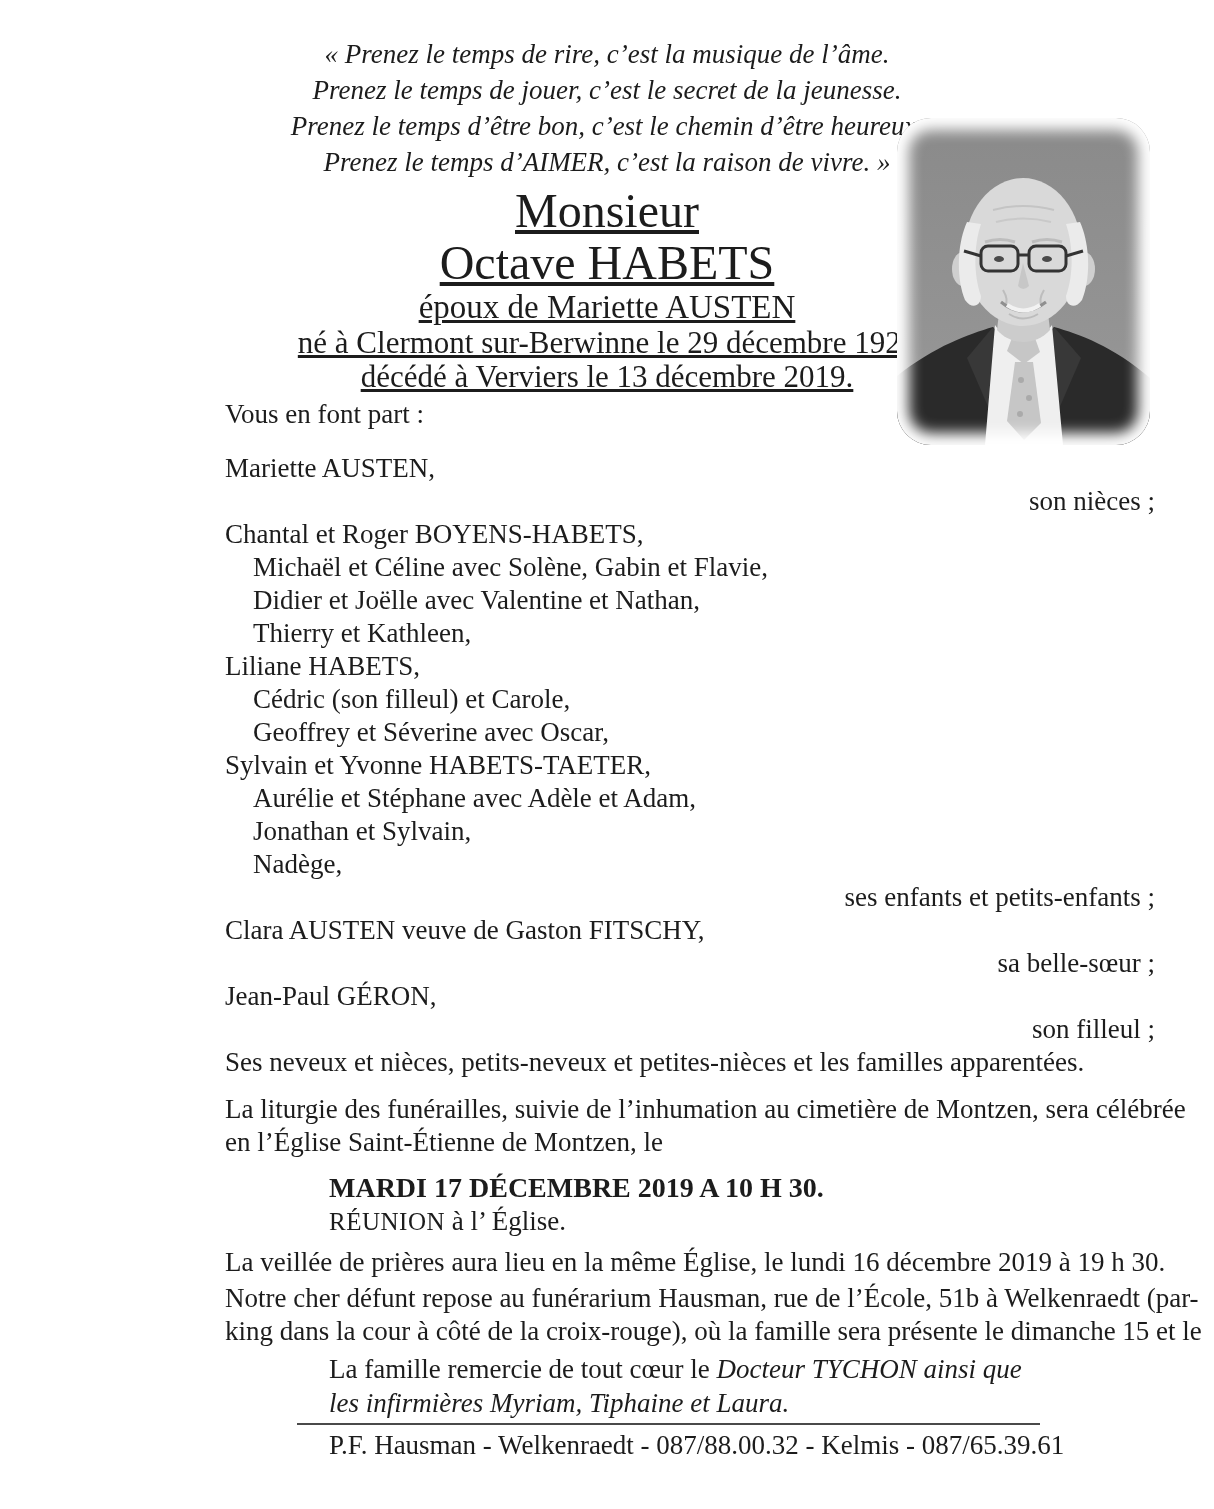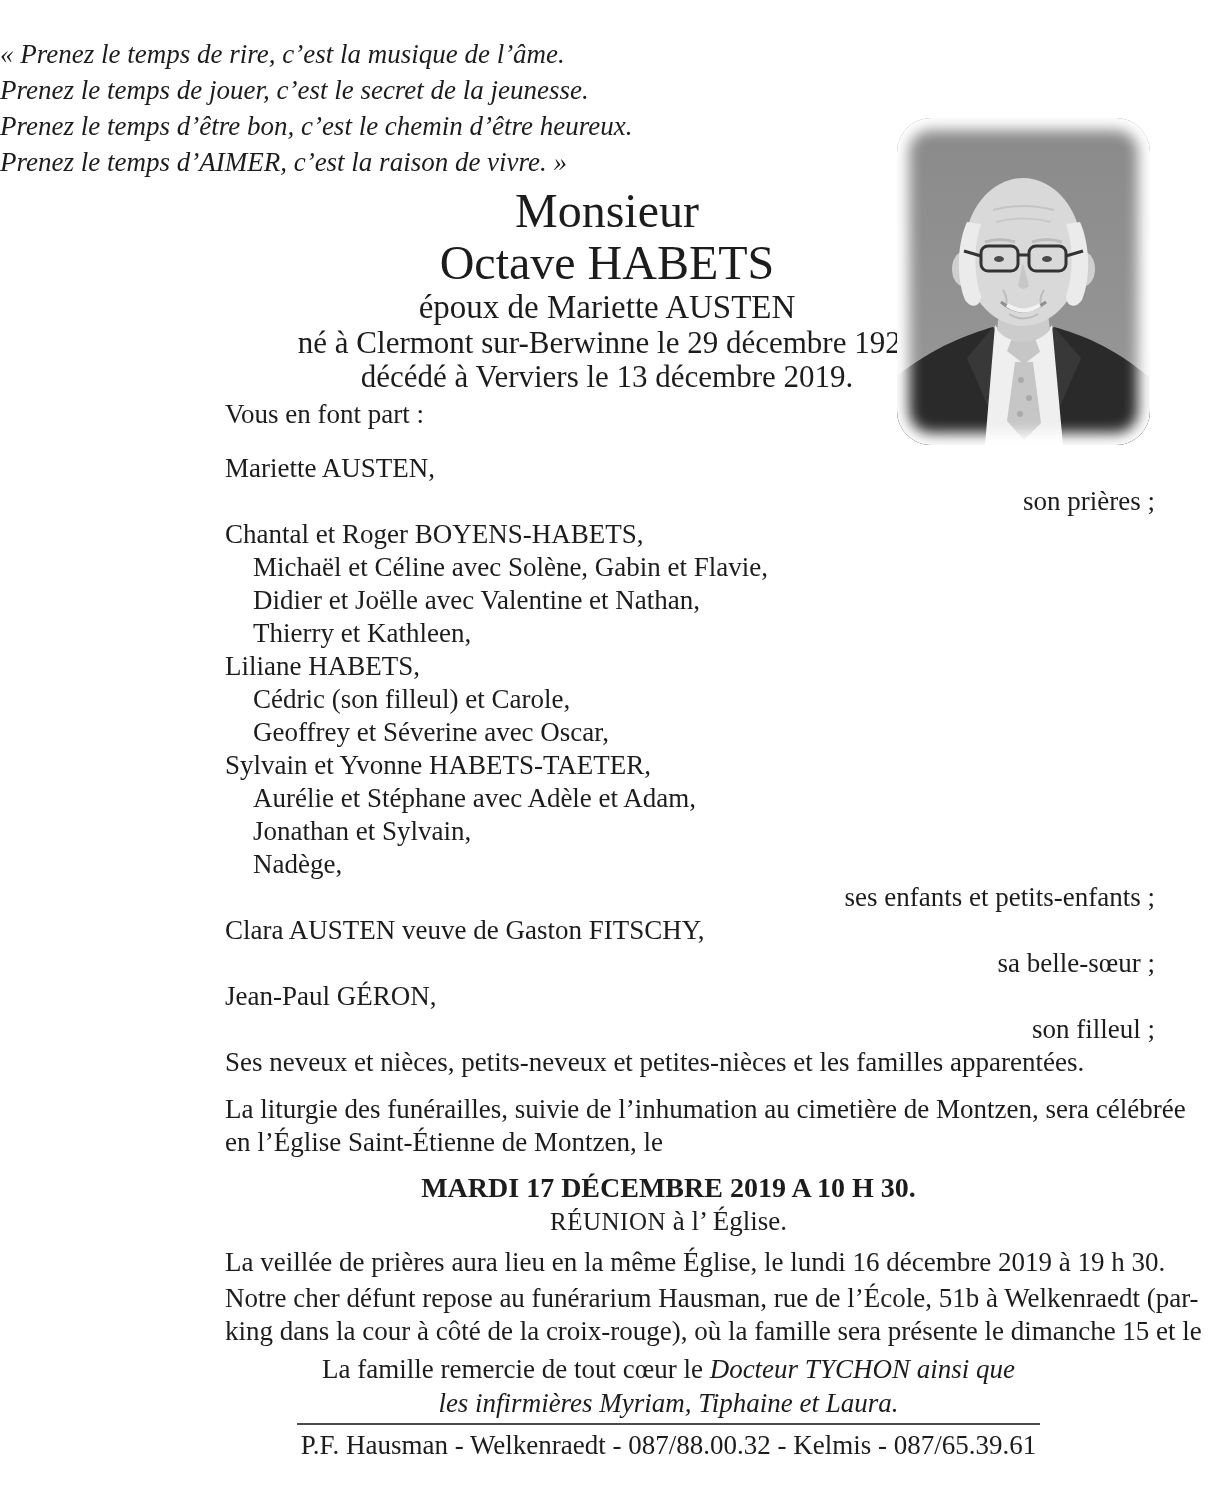--- a/index.html
+++ b/index.html
@@ -9,26 +9,26 @@
     background:#ffffff;
     overflow:hidden;
     font-family:"Liberation Serif","DejaVu Serif",serif;
     color:#1c1c1c;
     margin:0 auto;
   }
   .nowrap{white-space:nowrap;}
   
   .quote{
     position:absolute;top:36px;left:0;width:1214px;
-    text-align:left;font-style:italic;
+    text-align:center;font-style:italic;
     font-size:27px;line-height:36px;
   }
   
   .header-block{
-    position:absolute;top:184px;left:0;width:1214px;text-align:center;
+    position:absolute;top:184px;left:0;width:1214px;text-align:center;text-decoration:underline;
   }
   .h-title{font-size:48px;line-height:54px;}
   .h-name{font-size:48px;line-height:50px;}
   .h-spouse{font-size:33px;line-height:38px;}
   .h-birth,.h-death{font-size:31px;line-height:34px;}
   
   .photo-wrap{
     position:absolute;left:897px;top:118px;width:253px;height:327px;
     border-radius:34px;overflow:hidden;
   }
@@ -42,21 +42,21 @@
   
   .body-col{
     position:absolute;left:225px;top:398px;width:930px;
     font-size:27px;line-height:33px;
   }
   .line{white-space:nowrap;}
   .indent{padding-left:28px;}
   .relation{text-align:right;white-space:nowrap;}
   .intro{margin-bottom:21px;}
   .para-liturgy{margin-top:14px;}
-  .centered-block{margin-left:72px;width:743px;text-align:center;}
+  .centered-block{margin-left:104px;width:743px;text-align:left;}
   .date-line{margin-top:12px;font-weight:bold;font-size:28px;line-height:34px;}
   .meeting-line{line-height:32px;}
   .smallcaps{font-size:25px;letter-spacing:0.5px;}
   .para-vigil{margin-top:8px;}
   .para-repose{margin-top:3px;text-align:right;}
   .thanks{margin-top:4px;font-style:italic;line-height:34px;}
   .thanks .regular{font-style:normal;}
   .rule{margin-left:72px;width:743px;border:none;border-top:2px solid #4a4a4a;margin-top:3px;margin-bottom:0;}
   .footer-line{margin-top:3px;line-height:34px;}
 </style>
@@ -137,21 +137,21 @@
       <path d="M112,196 Q126,205 141,196" stroke="#bcbcbc" stroke-width="2" fill="none"></path>
     </svg>
   </div>
   <div class="photo-feather"></div>
 
   <div class="body-col">
 
     <div class="line intro">Vous en font part :</div>
 
     <div class="line">Mariette AUSTEN,</div>
-    <div class="relation">son prières ;</div>
+    <div class="relation">son nièces ;</div>
 
     <div class="line">Chantal et Roger BOYENS-HABETS,</div>
     <div class="line indent">Michaël et Céline avec Solène, Gabin et Flavie,</div>
     <div class="line indent">Didier et Joëlle avec Valentine et Nathan,</div>
     <div class="line indent">Thierry et Kathleen,</div>
     <div class="line">Liliane HABETS,</div>
     <div class="line indent">Cédric (son filleul) et Carole,</div>
     <div class="line indent">Geoffrey et Séverine avec Oscar,</div>
     <div class="line">Sylvain et Yvonne HABETS-TAETER,</div>
     <div class="line indent">Aurélie et Stéphane avec Adèle et Adam,</div>

